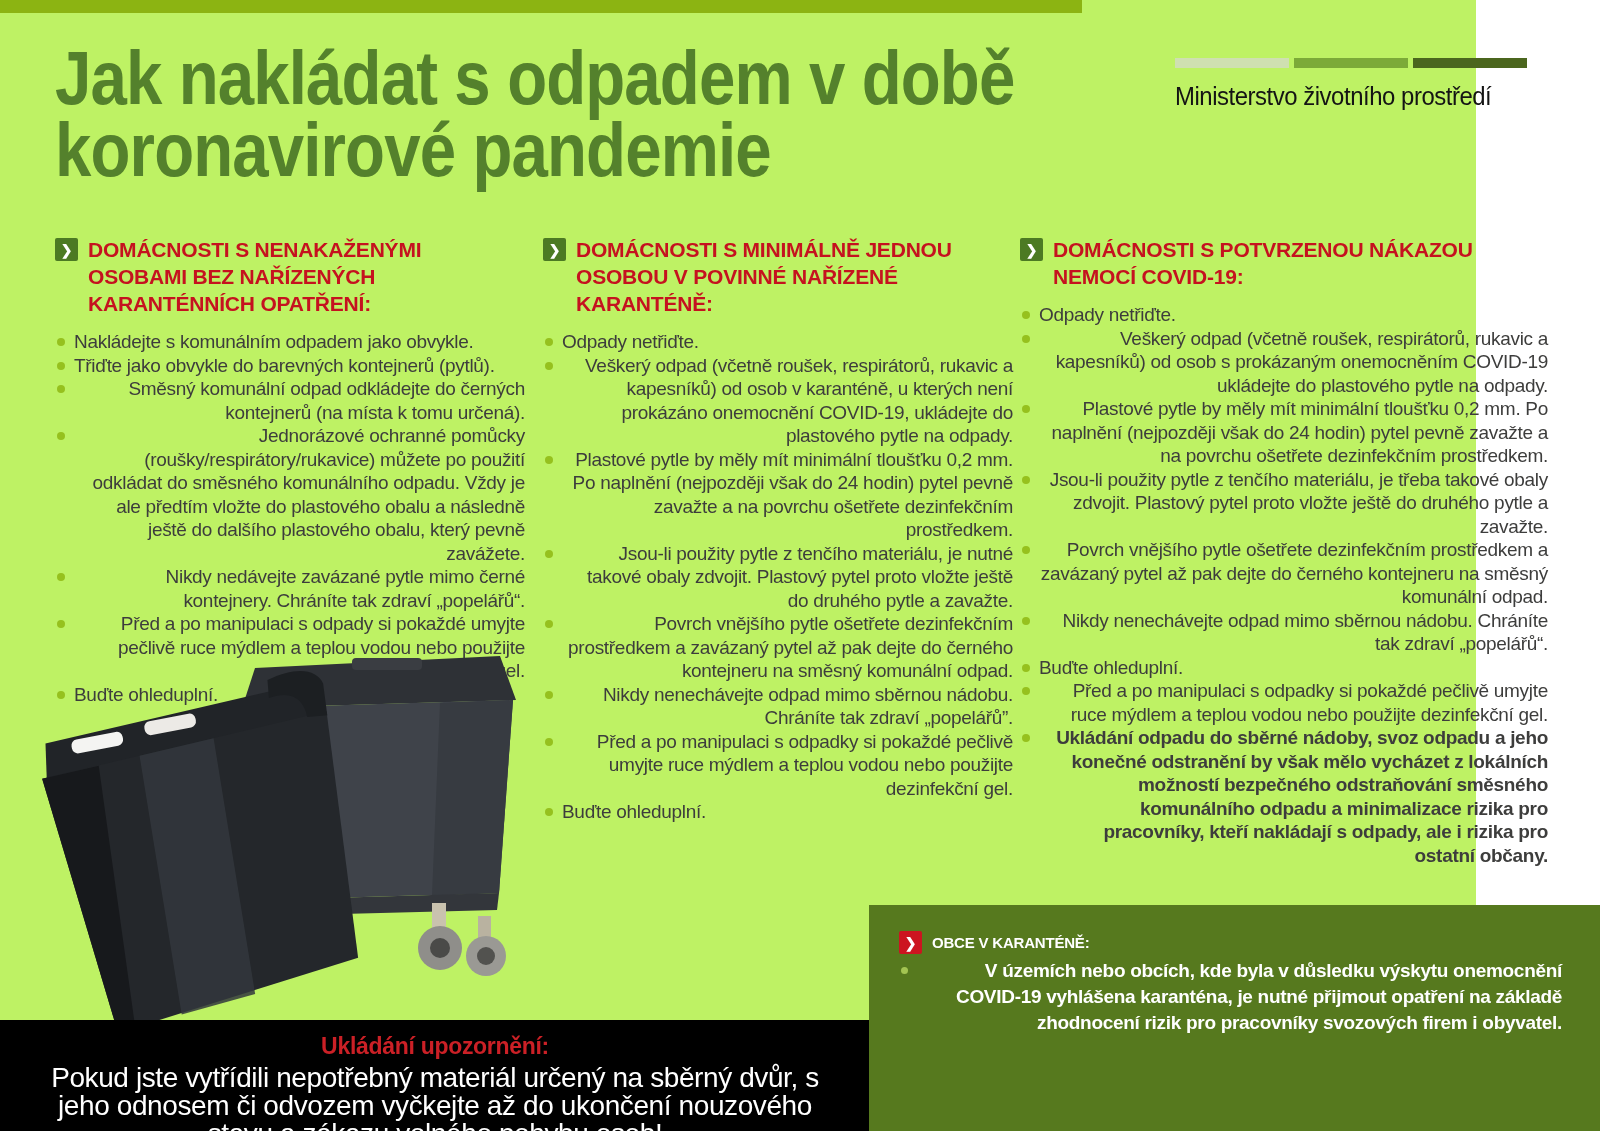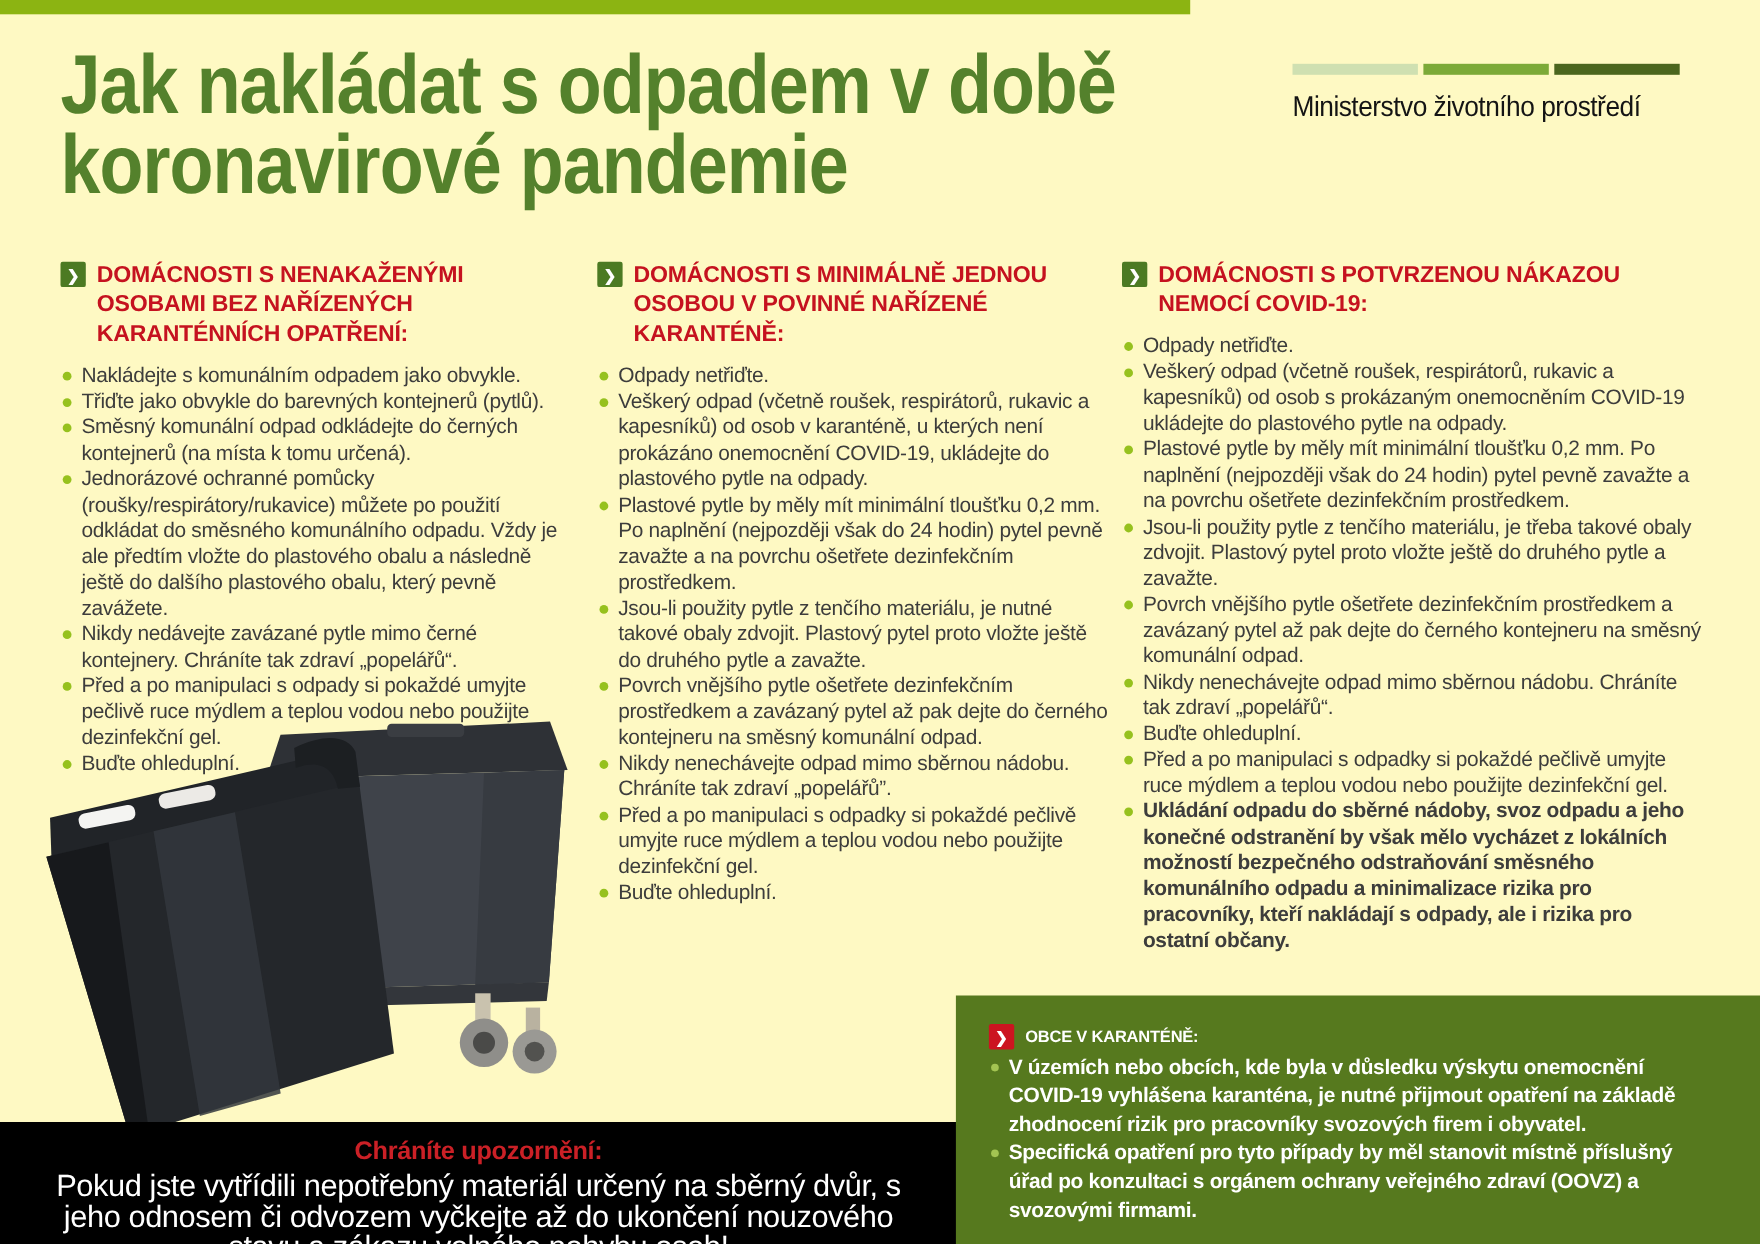--- a/index.html
+++ b/index.html
@@ -1,18 +1,18 @@
 <!DOCTYPE html>
 <html><head>
 <meta charset="utf-8">
 <style>
   * { margin:0; padding:0; box-sizing:border-box; }
   html,body { width:1600px; height:1131px; background:#fff; overflow:hidden;
               font-family:"Liberation Sans", sans-serif; }
-  .page { position:relative; width:1600px; height:1131px; background:#fef9c3; }
+  .page { position:relative; width:1476px; height:1131px; background:#bef264; }
 
   .top-bar { position:absolute; left:0; top:0; width:1082px; height:13px; background:#8cb412; }
 
   .title { position:absolute; left:55px; top:42px; color:#54812c; font-weight:bold;
            font-size:76px; line-height:72px; letter-spacing:-1px;
            transform:scaleX(.86); transform-origin:left top; white-space:nowrap; }
 
   
   .logo { position:absolute; left:1175px; top:58px; width:352px; }
   .logo-bars { display:flex; gap:5px; }
@@ -24,21 +24,21 @@
   
   .col { position:absolute; top:236px; }
   .col-head { display:flex; align-items:flex-start; gap:10px; }
   .head-icon { flex:none; width:23px; height:23px; margin-top:2px; border-radius:2px;
                color:#fff; font-size:14px; font-weight:bold; display:flex;
                align-items:center; justify-content:center; }
   .head-icon.green { background:#4c7a23; }
   .head-icon.red   { background:#cc1420; }
   .col-heading { color:#c5121f; font-size:21px; line-height:27px; font-weight:bold; letter-spacing:-.2px; }
 
-  ul.bullets { list-style:none; margin-top:13px; }
+  ul.bullets { list-style:none; margin-top:13px;text-align:right; }
   ul.bullets li { display:flex; align-items:flex-start; }
   .dot { flex:none; width:8px; height:8px; border-radius:50%; background:#96c11e; margin:8px 9px 0 2px; }
   .btext { color:#3d3d3c; font-size:19px; line-height:23.5px; letter-spacing:-.3px; }
   li.bold .btext { font-weight:bold; }
 
   
   .bins { position:absolute; left:0; top:648px; width:540px; height:372px; }
 
   
   .notice { position:absolute; left:0; top:1020px; width:870px; height:111px; background:#000;
@@ -244,36 +244,32 @@
       <rect x="95" y="72" width="52" height="14" rx="6" fill="#f4f4f2"></rect>
       <rect x="170" y="68" width="52" height="14" rx="6" fill="#eceae6"></rect>
       <path d="M60 104 L352 92 L336 340 L86 368 Z" fill="#24272b"></path>
       <path d="M160 100 L236 97 L228 356 L152 362 Z" fill="#33373d" opacity=".85"></path>
       <path d="M60 104 L118 102 L104 364 L86 368 Z" fill="#17191c"></path>
       <path d="M300 50 C330 42 350 48 354 64 L352 96 L332 94 C332 76 322 64 298 68 Z" fill="#1c1f22"></path>
     </g>
   </svg>
 
   <div class="notice">
-    <div class="notice-heading">Chráníte upozornění:</div>
+    <div class="notice-heading">Ukládání upozornění:</div>
     <div class="notice-text">Pokud jste vytřídili nepotřebný materiál určený na sběrný dvůr, s jeho odnosem či odvozem vyčkejte až do ukončení nouzového stavu a zákazu volného pohybu osob!</div>
   </div>
 
   <div class="qbox">
     <div class="col-head">
       <span class="head-icon red">❯</span>
       <h2 class="col-heading">OBCE V KARANTÉNĚ:</h2>
     </div>
     <ul class="bullets">
 
         <li class="bold">
           <span class="dot"></span>
           <span class="btext">V územích nebo obcích, kde byla v důsledku výskytu onemocnění COVID-19 vyhlášena karanténa, je nutné přijmout opatření na základě zhodnocení rizik pro pracovníky svozových firem i obyvatel.</span>
         </li>
 
-        <li class="bold">
-          <span class="dot"></span>
-          <span class="btext">Specifická opatření pro tyto případy by měl stanovit místně příslušný úřad po konzultaci s orgánem ochrany veřejného zdraví (OOVZ) a svozovými firmami.</span>
-        </li>
       </ul>
   </div>
 
 </div>
 
 </body></html>

